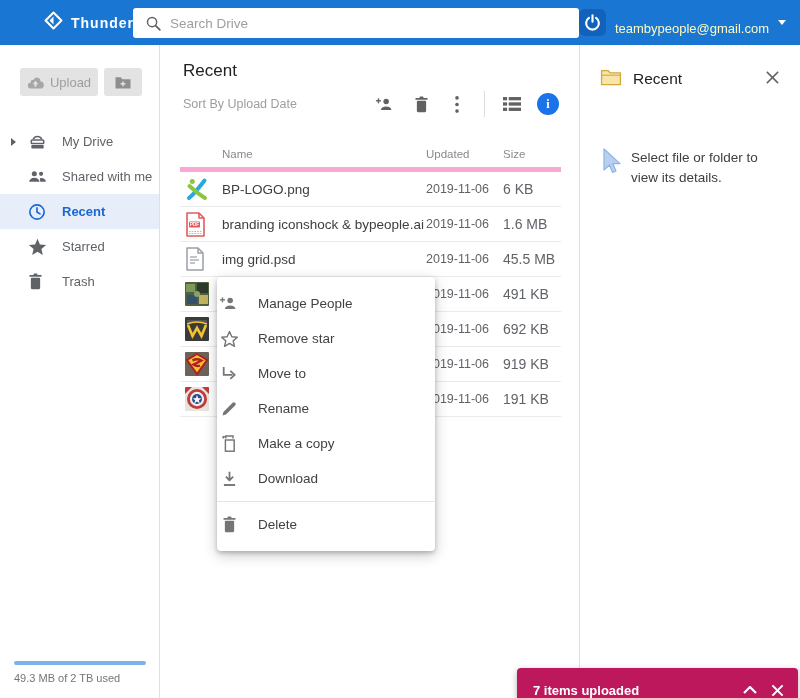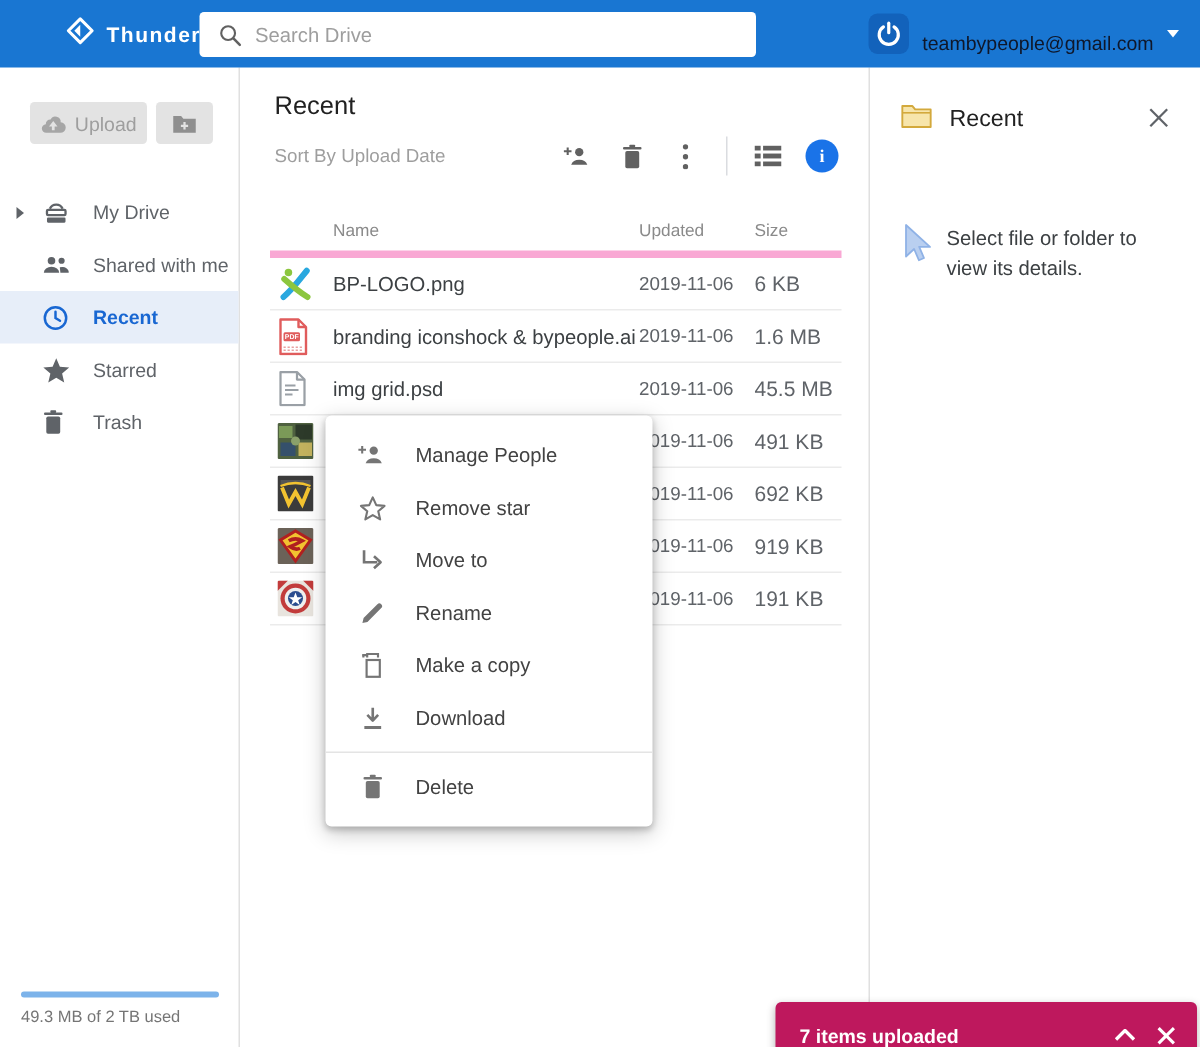--- a/index.html
+++ b/index.html
@@ -4,31 +4,31 @@
 <style>
   * { margin:0; padding:0; box-sizing:border-box; }
   html,body { width:800px; height:698px; overflow:hidden; background:#fff;
               font-family:"Liberation Sans", sans-serif; }
 
   
   .topbar { position:absolute; left:0; top:0; width:800px; height:45px;
             background:#1976d2; display:flex; align-items:center; z-index:30; }
   .logo { display:flex; align-items:center; gap:8px; margin-left:44px; cursor:pointer; }
   .logo-text { color:#fff; font-size:14px; font-weight:bold; letter-spacing:1px; }
-  .search-box { position:absolute; left:133px; top:8px; width:371px; height:30px;
+  .search-box { position:absolute; left:133px; top:8px; width:446px; height:30px;
                 background:#fff; border-radius:3px; display:flex; align-items:center; }
   .search-box svg { margin:0 8px 0 12px; }
   .search-box input { border:none; outline:none; flex:1; font-size:13.5px;
                       color:#424242; font-family:"Liberation Sans",sans-serif; background:transparent; }
   .search-box input::placeholder { color:#9e9e9e; }
   .user-area { position:absolute; right:14px; top:0; height:45px; display:flex;
                align-items:center; gap:9px; cursor:pointer; }
   .avatar { width:27px; height:27px; border-radius:6px; background:#1262bb;
             display:flex; align-items:center; justify-content:center; }
-  .user-email { color:#0f172a; font-size:13px;margin-top:12px; }
+  .user-email { color:#fef9c3; font-size:13px;margin-top:12px; }
   .caret-down { width:0; height:0; border-left:4px solid transparent;
                 border-right:4px solid transparent; border-top:5px solid #fff; }
 
   
   .sidebar { position:absolute; left:0; top:45px; width:160px; height:653px;
              border-right:1px solid #e0e0e0; background:#fff; }
   .side-actions { display:flex; gap:6px; padding:23px 0 28px 20px; }
   .btn-upload { width:78px; height:28px; background:#e3e3e3; border:none; border-radius:3px;
                 color:#9e9e9e; font-size:13px; display:flex; align-items:center;
                 justify-content:center; gap:6px; font-family:"Liberation Sans",sans-serif; }
@@ -66,21 +66,21 @@
   .c-name { flex:1; font-size:13.5px; color:#3c4043; white-space:nowrap; overflow:hidden; }
   .c-upd  { width:77px; font-size:12.5px; color:#5f6368; }
   .c-size { width:58px; font-size:14px; color:#5f6368; }
   .t-head .c-name, .t-head .c-upd, .t-head .c-size { font-size:11.5px; color:#8a8a8a; }
   .thumb { width:24px; height:24px; border-radius:1px; overflow:hidden; }
 
   
   .context-menu { position:absolute; left:217px; top:277px; width:218px; background:#fff;
                   border-radius:4px; box-shadow:0 2px 4px rgba(0,0,0,.2), 0 4px 14px rgba(0,0,0,.22);
                   padding:9px 0; z-index:40; }
-  .menu-item { height:35px; display:flex; align-items:center; padding-left:19px;
+  .menu-item { height:35px; display:flex; align-items:center; 
                cursor:pointer; }
   .menu-item.hl { background:#ededed; }
   .menu-item .mi-icon { width:24px; display:flex; align-items:center; justify-content:center;
                         margin-right:17px; color:#757575; font-size:16px; }
   .menu-item .mi-label { font-size:13.5px; color:#424242; }
   .menu-divider { height:1px; background:#e4e4e4; margin:5px 0; }
 
   
   .details { position:absolute; left:581px; top:45px; width:219px; height:653px; background:#fff; }
   .details-header { display:flex; align-items:center; padding:23px 18px 0 19px; }

